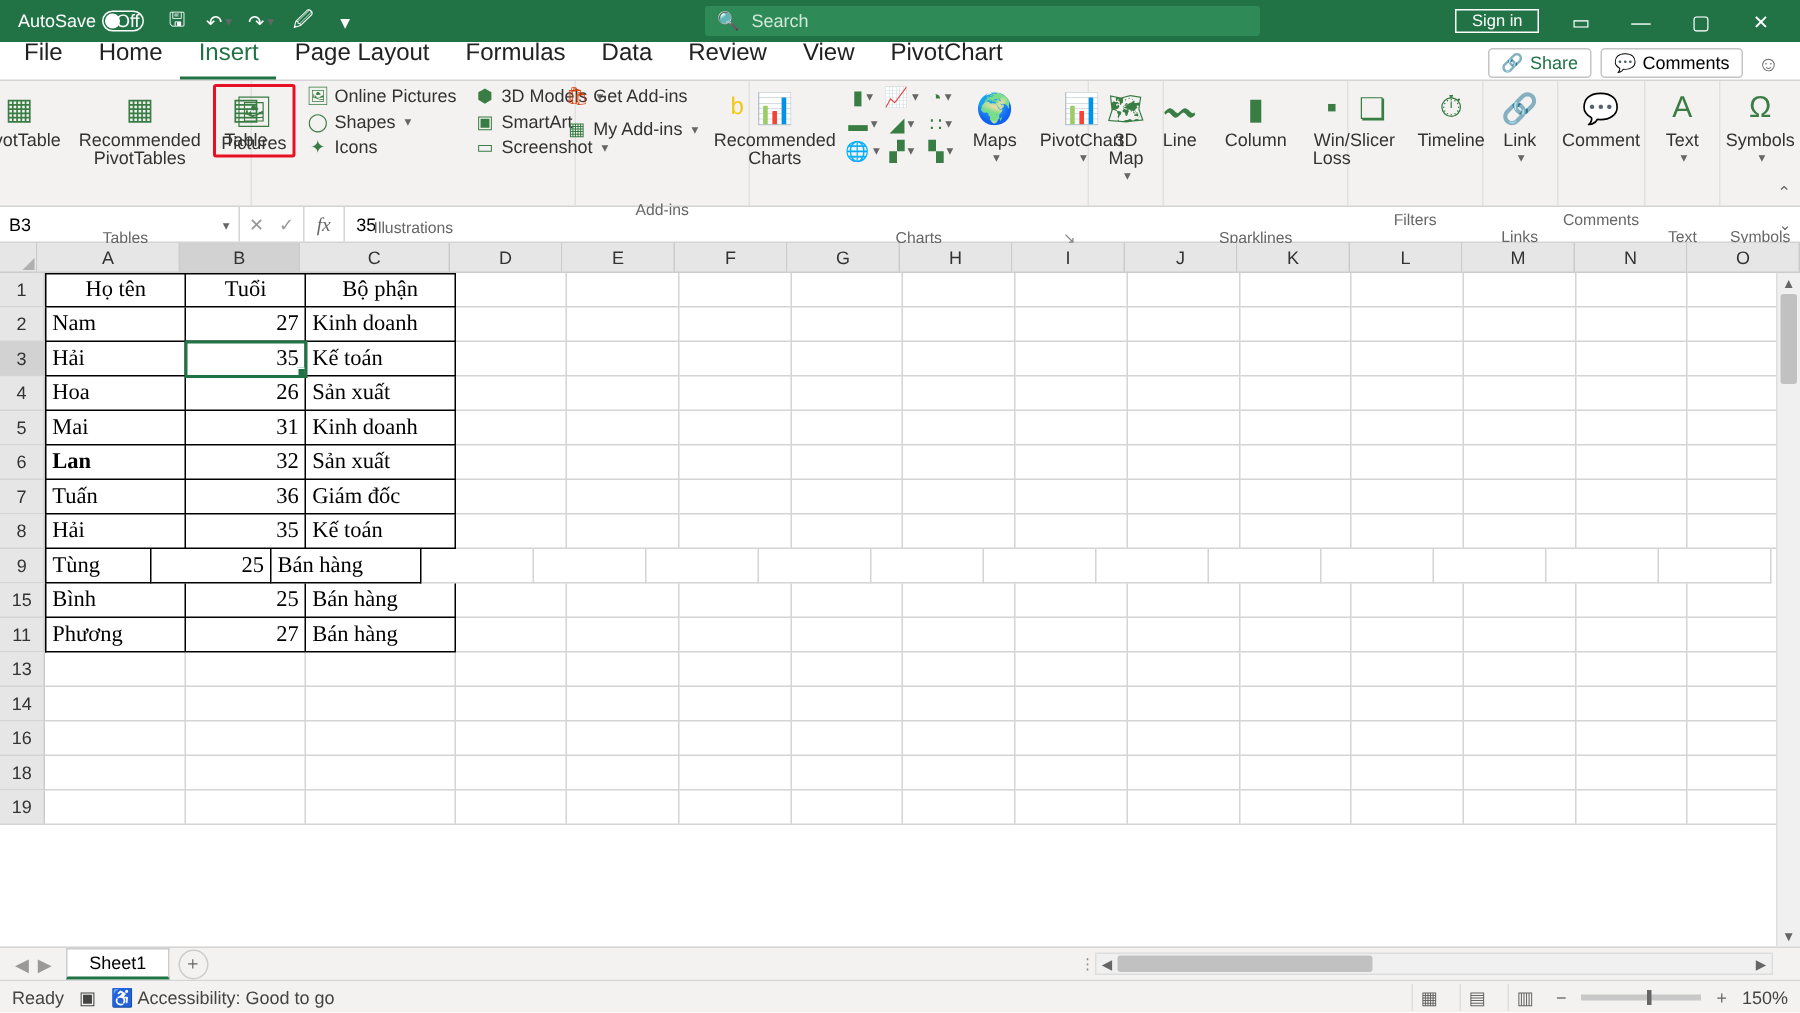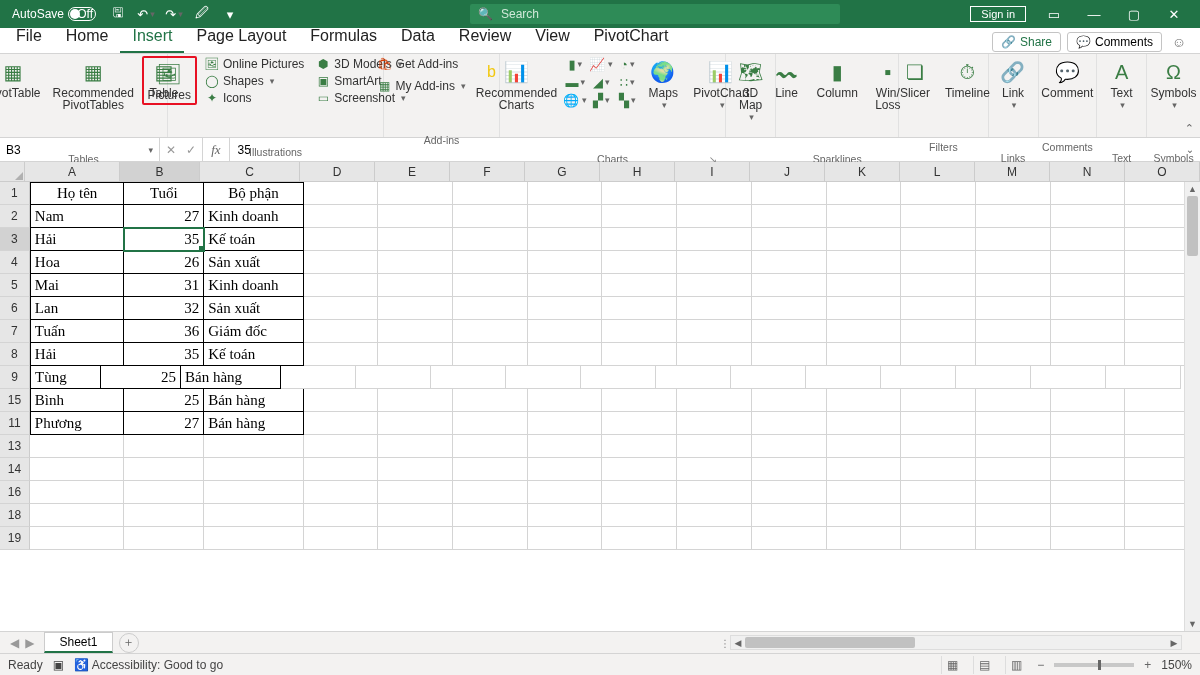--- a/index.html
+++ b/index.html
@@ -481,21 +481,21 @@
           <div class="cell" style="width: 75px;"></div>
           <div class="cell" style="width: 75px;"></div>
           <div class="cell" style="width: 75px;"></div>
           <div class="cell" style="width: 75px;"></div>
           <div class="cell" style="width: 75px;"></div>
           <div class="cell" style="width: 75px;"></div>
           <div class="cell" style="width: 75px;"></div>
         </div>
         <div class="row">
           <div class="row-h">6</div>
-          <div class="cell data-border data-border-left" style="width: 95px;">Lan</div>
+          <div class="cell data-border data-border-left" style="width: 95px; font-weight: bold;">Lan</div>
           <div class="cell right data-border" style="width: 80px;">32</div>
           <div class="cell data-border" style="width: 100px;">Sản xuất</div>
           <div class="cell" style="width: 75px;"></div>
           <div class="cell" style="width: 75px;"></div>
           <div class="cell" style="width: 75px;"></div>
           <div class="cell" style="width: 75px;"></div>
           <div class="cell" style="width: 75px;"></div>
           <div class="cell" style="width: 75px;"></div>
           <div class="cell" style="width: 75px;"></div>
           <div class="cell" style="width: 75px;"></div>

